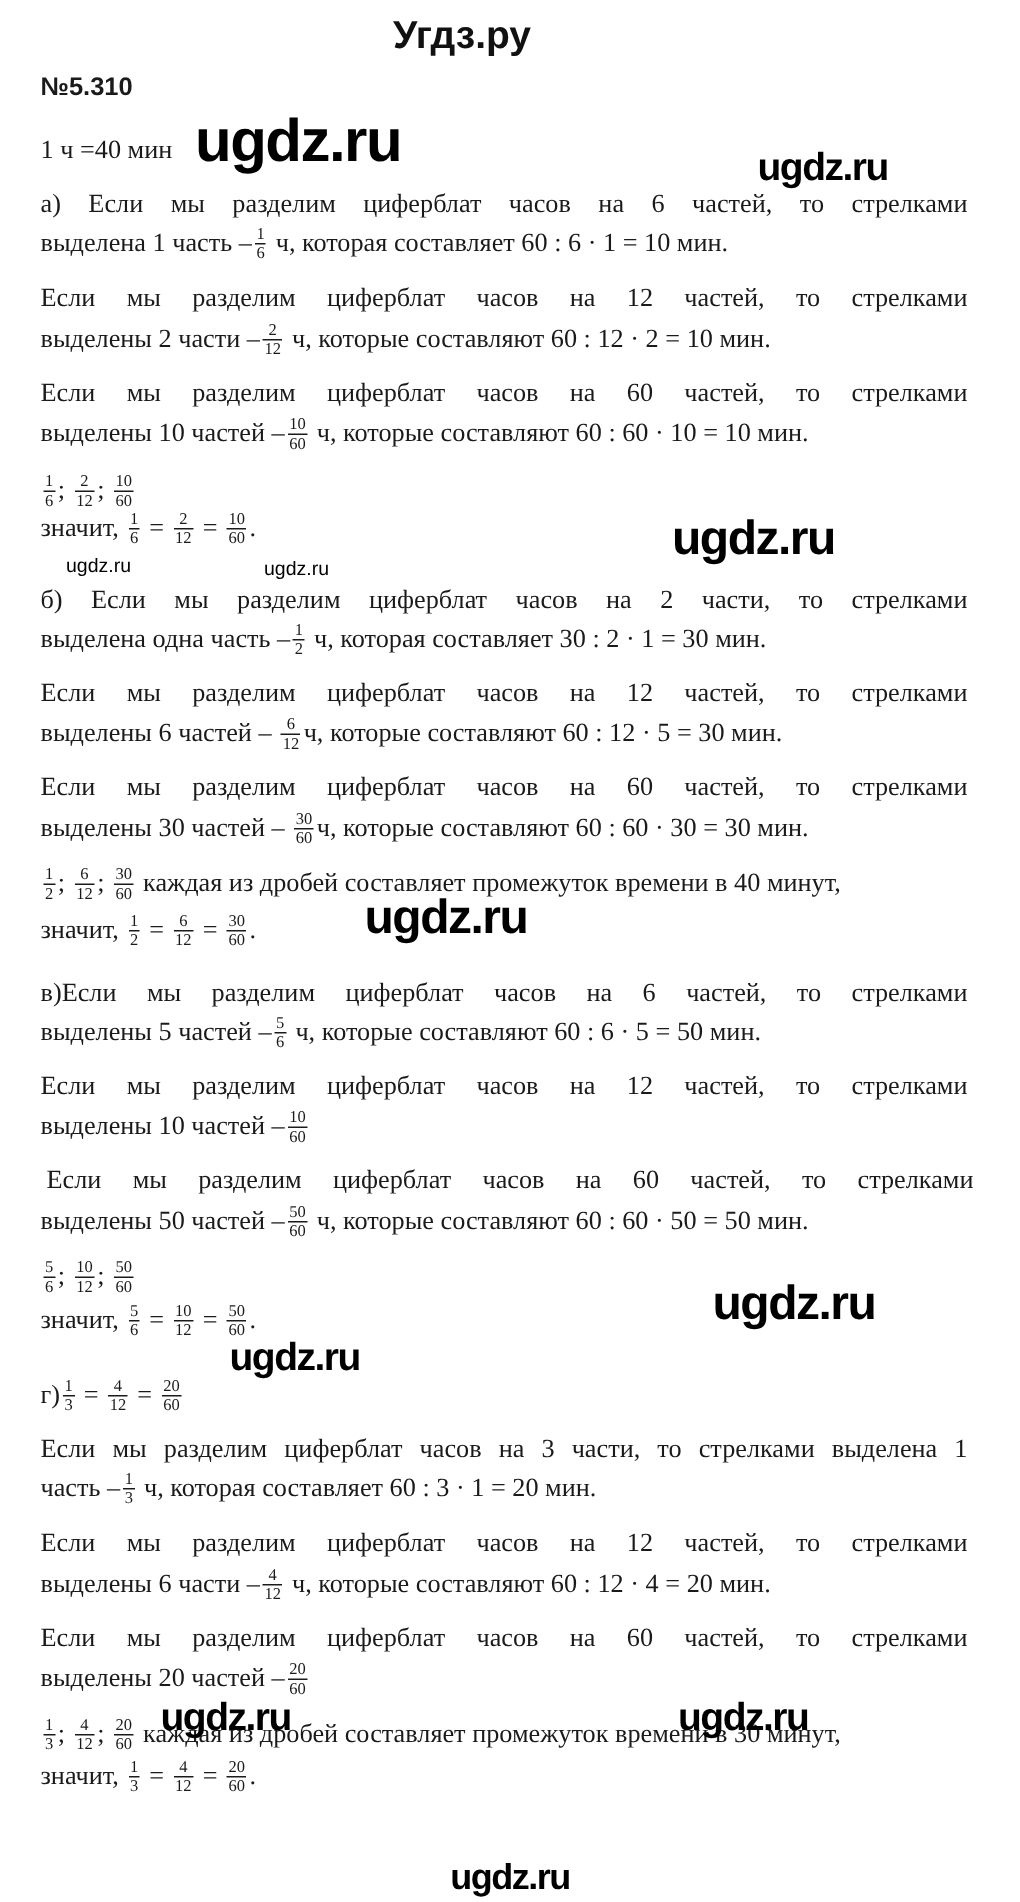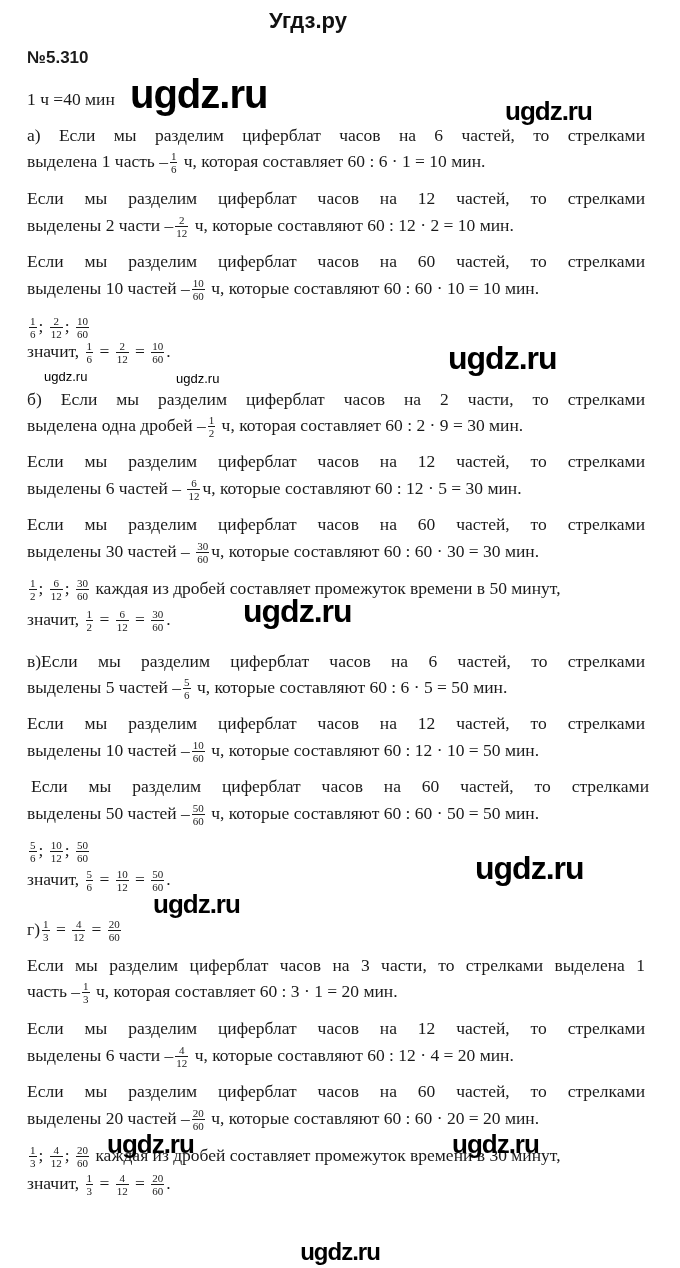--- a/index.html
+++ b/index.html
@@ -1,17 +1,17 @@
 <!DOCTYPE html>
 <html><head>
 <meta charset="utf-8">
 <style>
   html, body { margin:0; padding:0; background:#fff; }
   body { width:680px; height:1268px; position:relative; overflow:hidden; font-family:"Liberation Serif", serif; color:#1a1a1a; }
-  .site-title { position:absolute; top:8px; left:0; width:616px; text-align:center; font-family:"Liberation Sans", sans-serif; font-weight:bold; font-size:22px; color:#111; }
+  .site-title { position:absolute; top:8px; left:0; width:616px; text-align:center; font-family:"Liberation Sans", sans-serif; font-weight:bold; font-size:26px; color:#111; }
   .problem-num { position:absolute; top:48px; left:27px; font-family:"Liberation Sans", sans-serif; font-weight:bold; font-size:17px; }
   .line { position:absolute; left:27px; width:618px; font-size:17.5px; line-height:22px; white-space:nowrap; }
   .just { text-align:justify; text-align-last:justify; white-space:normal; }
   .frac { display:inline-block; vertical-align:middle; text-align:center; font-size:11px; line-height:12px; margin:0 2px; }
   .frac .n { display:block; border-bottom:1px solid #1a1a1a; padding:0 1px; }
   .frac .d { display:block; padding:0 1px; }
   .wm { position:absolute; font-family:"Liberation Sans", sans-serif; font-weight:bold; color:#000; letter-spacing:-1px; }
   .wm-xl { font-size:40px; }
   .wm-l { font-size:32px; }
   .wm-m { font-size:26px; }
@@ -29,44 +29,44 @@
 <div class="line just" style="top:124px">а) Если мы разделим циферблат часов на 6 частей, то стрелками</div>
 <div class="line" style="top:150px"><span>выделена 1 часть –</span><span class="frac"><span class="n">1</span><span class="d">6</span></span><span> ч, которая составляет 60 : 6 · 1 = 10 мин.</span></div>
 <div class="line just" style="top:187px">Если мы разделим циферблат часов на 12 частей, то стрелками</div>
 <div class="line" style="top:214px"><span>выделены 2 части –</span><span class="frac"><span class="n">2</span><span class="d">12</span></span><span> ч, которые составляют 60 : 12 · 2 = 10 мин.</span></div>
 <div class="line just" style="top:250px">Если мы разделим циферблат часов на 60 частей, то стрелками</div>
 <div class="line" style="top:277px"><span>выделены 10 частей –</span><span class="frac"><span class="n">10</span><span class="d">60</span></span><span> ч, которые составляют 60 : 60 · 10 = 10 мин.</span></div>
 <div class="line" style="top:315px"><span class="frac"><span class="n">1</span><span class="d">6</span></span><span>; </span><span class="frac"><span class="n">2</span><span class="d">12</span></span><span>; </span><span class="frac"><span class="n">10</span><span class="d">60</span></span></div>
 <div class="line" style="top:340px"><span>значит, </span><span class="frac"><span class="n">1</span><span class="d">6</span></span><span> = </span><span class="frac"><span class="n">2</span><span class="d">12</span></span><span> = </span><span class="frac"><span class="n">10</span><span class="d">60</span></span><span>.</span></div>
 
 <div class="line just" style="top:388px">б) Если мы разделим циферблат часов на 2 части, то стрелками</div>
-<div class="line" style="top:414px"><span>выделена одна дробей –</span><span class="frac"><span class="n">1</span><span class="d">2</span></span><span> ч, которая составляет 60 : 2 · 9 = 30 мин.</span></div>
+<div class="line" style="top:414px"><span>выделена одна часть –</span><span class="frac"><span class="n">1</span><span class="d">2</span></span><span> ч, которая составляет 30 : 2 · 1 = 30 мин.</span></div>
 <div class="line just" style="top:450px">Если мы разделим циферблат часов на 12 частей, то стрелками</div>
 <div class="line" style="top:477px"><span>выделены 6 частей – </span><span class="frac"><span class="n">6</span><span class="d">12</span></span><span>ч, которые составляют 60 : 12 · 5 = 30 мин.</span></div>
 <div class="line just" style="top:513px">Если мы разделим циферблат часов на 60 частей, то стрелками</div>
 <div class="line" style="top:540px"><span>выделены 30 частей – </span><span class="frac"><span class="n">30</span><span class="d">60</span></span><span>ч, которые составляют 60 : 60 · 30 = 30 мин.</span></div>
-<div class="line" style="top:577px"><span class="frac"><span class="n">1</span><span class="d">2</span></span><span>; </span><span class="frac"><span class="n">6</span><span class="d">12</span></span><span>; </span><span class="frac"><span class="n">30</span><span class="d">60</span></span><span> каждая из дробей составляет промежуток времени в 50 минут,</span></div>
+<div class="line" style="top:577px"><span class="frac"><span class="n">1</span><span class="d">2</span></span><span>; </span><span class="frac"><span class="n">6</span><span class="d">12</span></span><span>; </span><span class="frac"><span class="n">30</span><span class="d">60</span></span><span> каждая из дробей составляет промежуток времени в 40 минут,</span></div>
 <div class="line" style="top:608px"><span>значит, </span><span class="frac"><span class="n">1</span><span class="d">2</span></span><span> = </span><span class="frac"><span class="n">6</span><span class="d">12</span></span><span> = </span><span class="frac"><span class="n">30</span><span class="d">60</span></span><span>.</span></div>
 
 <div class="line just" style="top:650px">в)Если мы разделим циферблат часов на 6 частей, то стрелками</div>
 <div class="line" style="top:676px"><span>выделены 5 частей –</span><span class="frac"><span class="n">5</span><span class="d">6</span></span><span> ч, которые составляют 60 : 6 · 5 = 50 мин.</span></div>
 <div class="line just" style="top:712px">Если мы разделим циферблат часов на 12 частей, то стрелками</div>
-<div class="line" style="top:739px"><span>выделены 10 частей –</span><span class="frac"><span class="n">10</span><span class="d">60</span></span><span> ч, которые составляют 60 : 12 · 10 = 50 мин.</span></div>
+<div class="line" style="top:739px"><span>выделены 10 частей –</span><span class="frac"><span class="n">10</span><span class="d">60</span></span></div>
 <div class="line just" style="top:775px;left:31px">Если мы разделим циферблат часов на 60 частей, то стрелками</div>
 <div class="line" style="top:802px"><span>выделены 50 частей –</span><span class="frac"><span class="n">50</span><span class="d">60</span></span><span> ч, которые составляют 60 : 60 · 50 = 50 мин.</span></div>
 <div class="line" style="top:839px"><span class="frac"><span class="n">5</span><span class="d">6</span></span><span>; </span><span class="frac"><span class="n">10</span><span class="d">12</span></span><span>; </span><span class="frac"><span class="n">50</span><span class="d">60</span></span></div>
 <div class="line" style="top:868px"><span>значит, </span><span class="frac"><span class="n">5</span><span class="d">6</span></span><span> = </span><span class="frac"><span class="n">10</span><span class="d">12</span></span><span> = </span><span class="frac"><span class="n">50</span><span class="d">60</span></span><span>.</span></div>
 
 <div class="line" style="top:918px"><span>г)</span><span class="frac"><span class="n">1</span><span class="d">3</span></span><span> = </span><span class="frac"><span class="n">4</span><span class="d">12</span></span><span> = </span><span class="frac"><span class="n">20</span><span class="d">60</span></span></div>
 <div class="line just" style="top:954px">Если мы разделим циферблат часов на 3 части, то стрелками выделена 1</div>
 <div class="line" style="top:980px"><span>часть –</span><span class="frac"><span class="n">1</span><span class="d">3</span></span><span> ч, которая составляет 60 : 3 · 1 = 20 мин.</span></div>
 <div class="line just" style="top:1017px">Если мы разделим циферблат часов на 12 частей, то стрелками</div>
 <div class="line" style="top:1044px"><span>выделены 6 части –</span><span class="frac"><span class="n">4</span><span class="d">12</span></span><span> ч, которые составляют 60 : 12 · 4 = 20 мин.</span></div>
 <div class="line just" style="top:1080px">Если мы разделим циферблат часов на 60 частей, то стрелками</div>
-<div class="line" style="top:1107px"><span>выделены 20 частей –</span><span class="frac"><span class="n">20</span><span class="d">60</span></span><span> ч, которые составляют 60 : 60 · 20 = 20 мин.</span></div>
+<div class="line" style="top:1107px"><span>выделены 20 частей –</span><span class="frac"><span class="n">20</span><span class="d">60</span></span></div>
 <div class="line" style="top:1144px"><span class="frac"><span class="n">1</span><span class="d">3</span></span><span>; </span><span class="frac"><span class="n">4</span><span class="d">12</span></span><span>; </span><span class="frac"><span class="n">20</span><span class="d">60</span></span><span> каждая из дробей составляет промежуток времени в 30 минут,</span></div>
 <div class="line" style="top:1172px"><span>значит, </span><span class="frac"><span class="n">1</span><span class="d">3</span></span><span> = </span><span class="frac"><span class="n">4</span><span class="d">12</span></span><span> = </span><span class="frac"><span class="n">20</span><span class="d">60</span></span><span>.</span></div>
 
 <div class="wm wm-xl" style="top:72px;left:130px">ugdz.ru</div>
 <div class="wm wm-m" style="top:96px;left:505px">ugdz.ru</div>
 <div class="wm wm-l" style="top:340px;left:448px">ugdz.ru</div>
 <div class="wm wm-s" style="top:369px;left:44px">ugdz.ru</div>
 <div class="wm wm-s" style="top:371px;left:176px">ugdz.ru</div>
 <div class="wm wm-l" style="top:593px;left:243px">ugdz.ru</div>
 <div class="wm wm-l" style="top:850px;left:475px">ugdz.ru</div>

